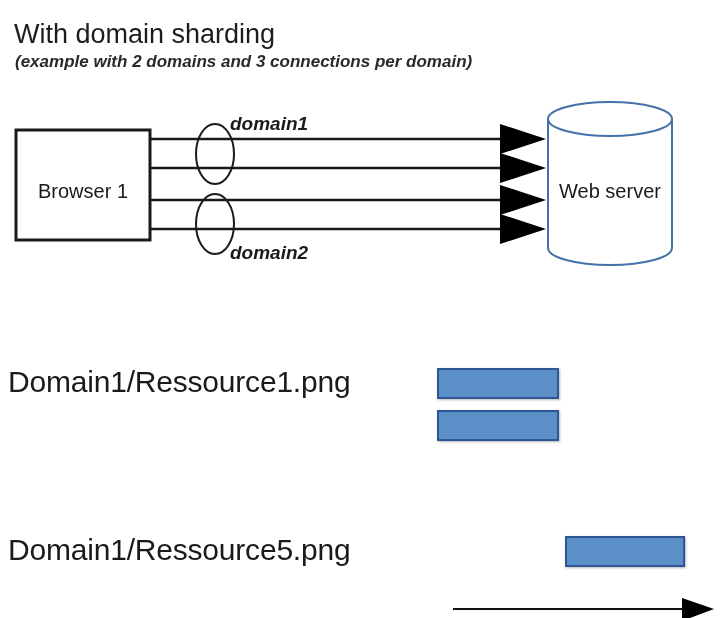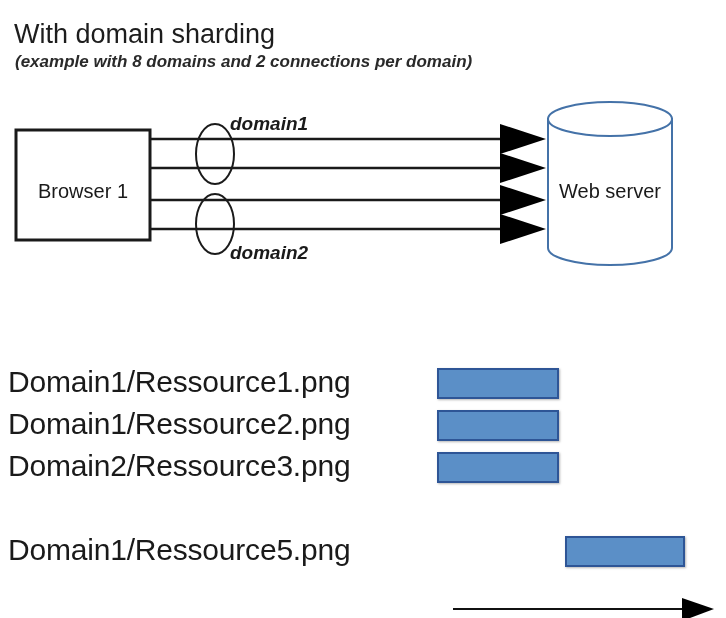--- a/index.html
+++ b/index.html
@@ -105,21 +105,21 @@
     height: 1px;
     background: #e2e2e2;
   }
 </style>
 </head>
 <body>
 
 <div id="canvas">
 
   <div class="title">With domain sharding</div>
-  <div class="subtitle">(example with 8 domains and 2 connections per domain)</div>
+  <div class="subtitle">(example with 2 domains and 3 connections per domain)</div>
 
   <svg class="diagram-svg" viewBox="0 0 726 300">
 
     <rect x="16" y="118" width="134" height="110" fill="#ffffff" stroke="#1a1a1a" stroke-width="3"></rect>
     <text x="83" y="186" text-anchor="middle" font-family="Liberation Sans, sans-serif" font-size="20" fill="#1a1a1a">Browser 1</text>
 
     <line x1="150" y1="127" x2="515" y2="127" stroke="#1a1a1a" stroke-width="2.5"></line>
     <line x1="150" y1="156" x2="515" y2="156" stroke="#1a1a1a" stroke-width="2.5"></line>
     <line x1="150" y1="188" x2="515" y2="188" stroke="#1a1a1a" stroke-width="2.5"></line>
     <line x1="150" y1="217" x2="515" y2="217" stroke="#1a1a1a" stroke-width="2.5"></line>
@@ -143,28 +143,23 @@
   </svg>
 
   <div class="waterfall">
 
     <div class="wf-row" style="top:0px;">
       <div class="wf-label">Domain1/Ressource1.png</div>
       <div class="wf-bar" style="left:437px; width:122px;"></div>
     </div>
 
     <div class="wf-row" style="top:42px;">
-      <div class="wf-label">Domain1/Ressource2.png</div>
       <div class="wf-bar" style="left:437px; width:122px;"></div>
     </div>
 
-    <div class="wf-row" style="top:84px;">
-      <div class="wf-label">Domain2/Ressource3.png</div>
-      <div class="wf-bar" style="left:437px; width:122px;"></div>
-    </div>
 
 
     <div class="wf-row" style="top:168px;text-align:center;">
       <div class="wf-label">Domain1/Ressource5.png</div>
       <div class="wf-bar" style="left:565px; width:120px;"></div>
     </div>
 
   </div>
 
   <svg class="time-axis" viewBox="0 0 726 52">

